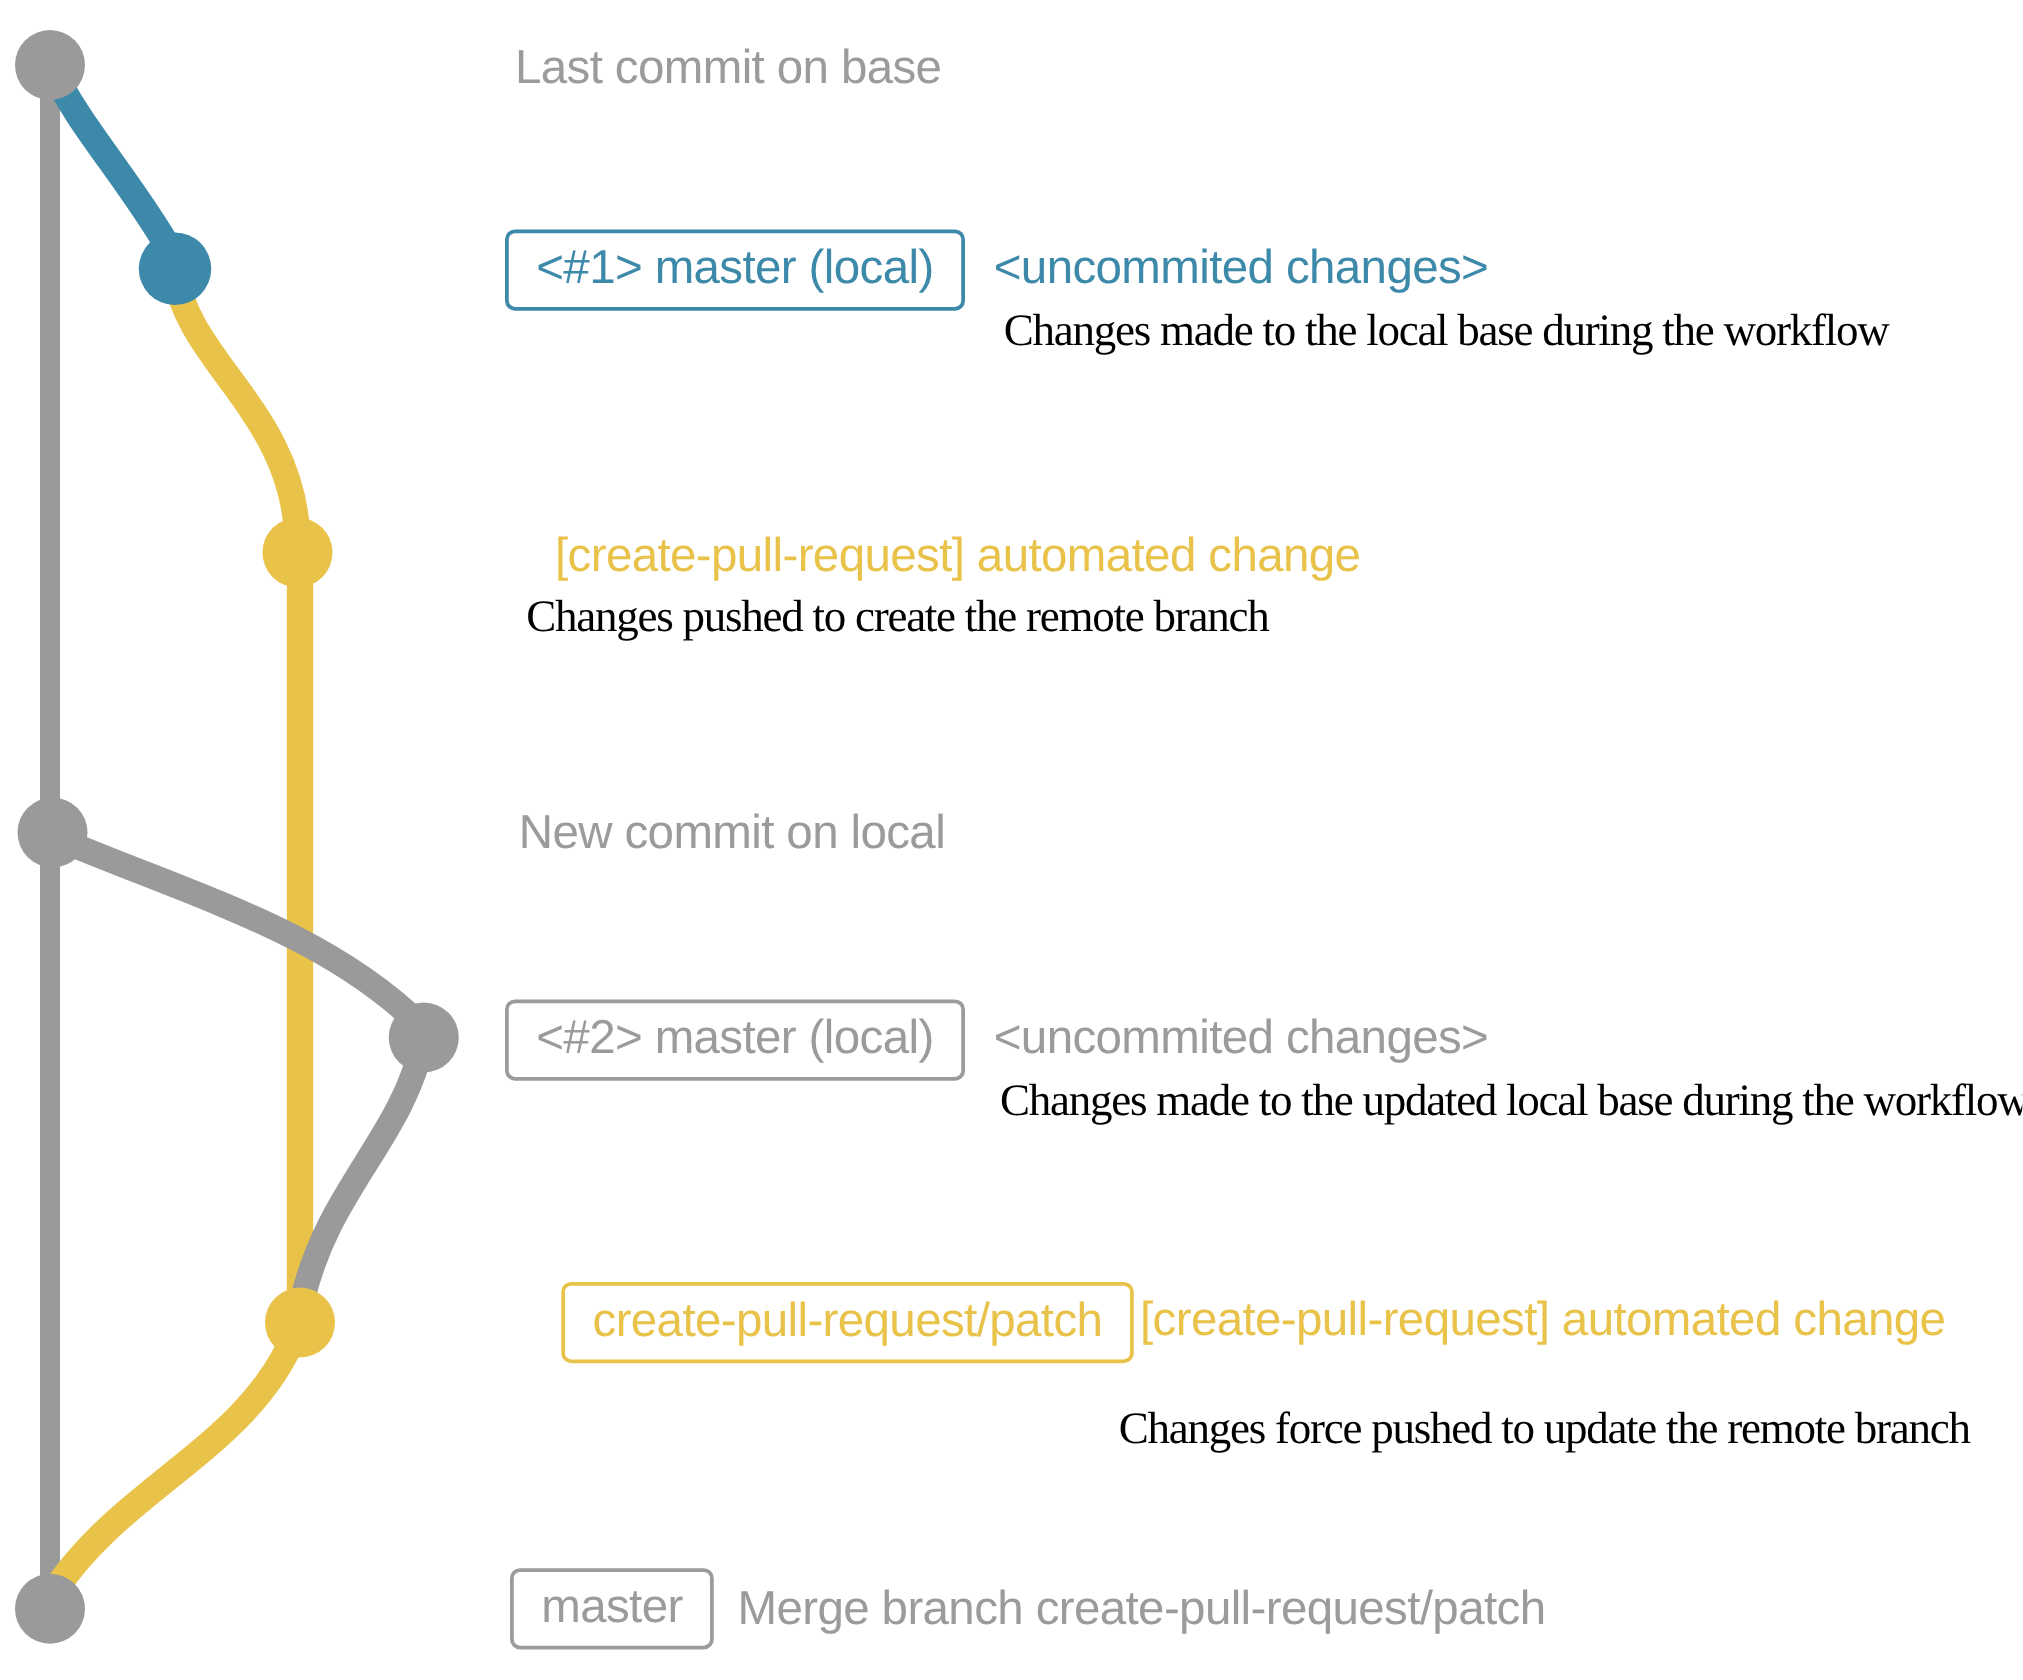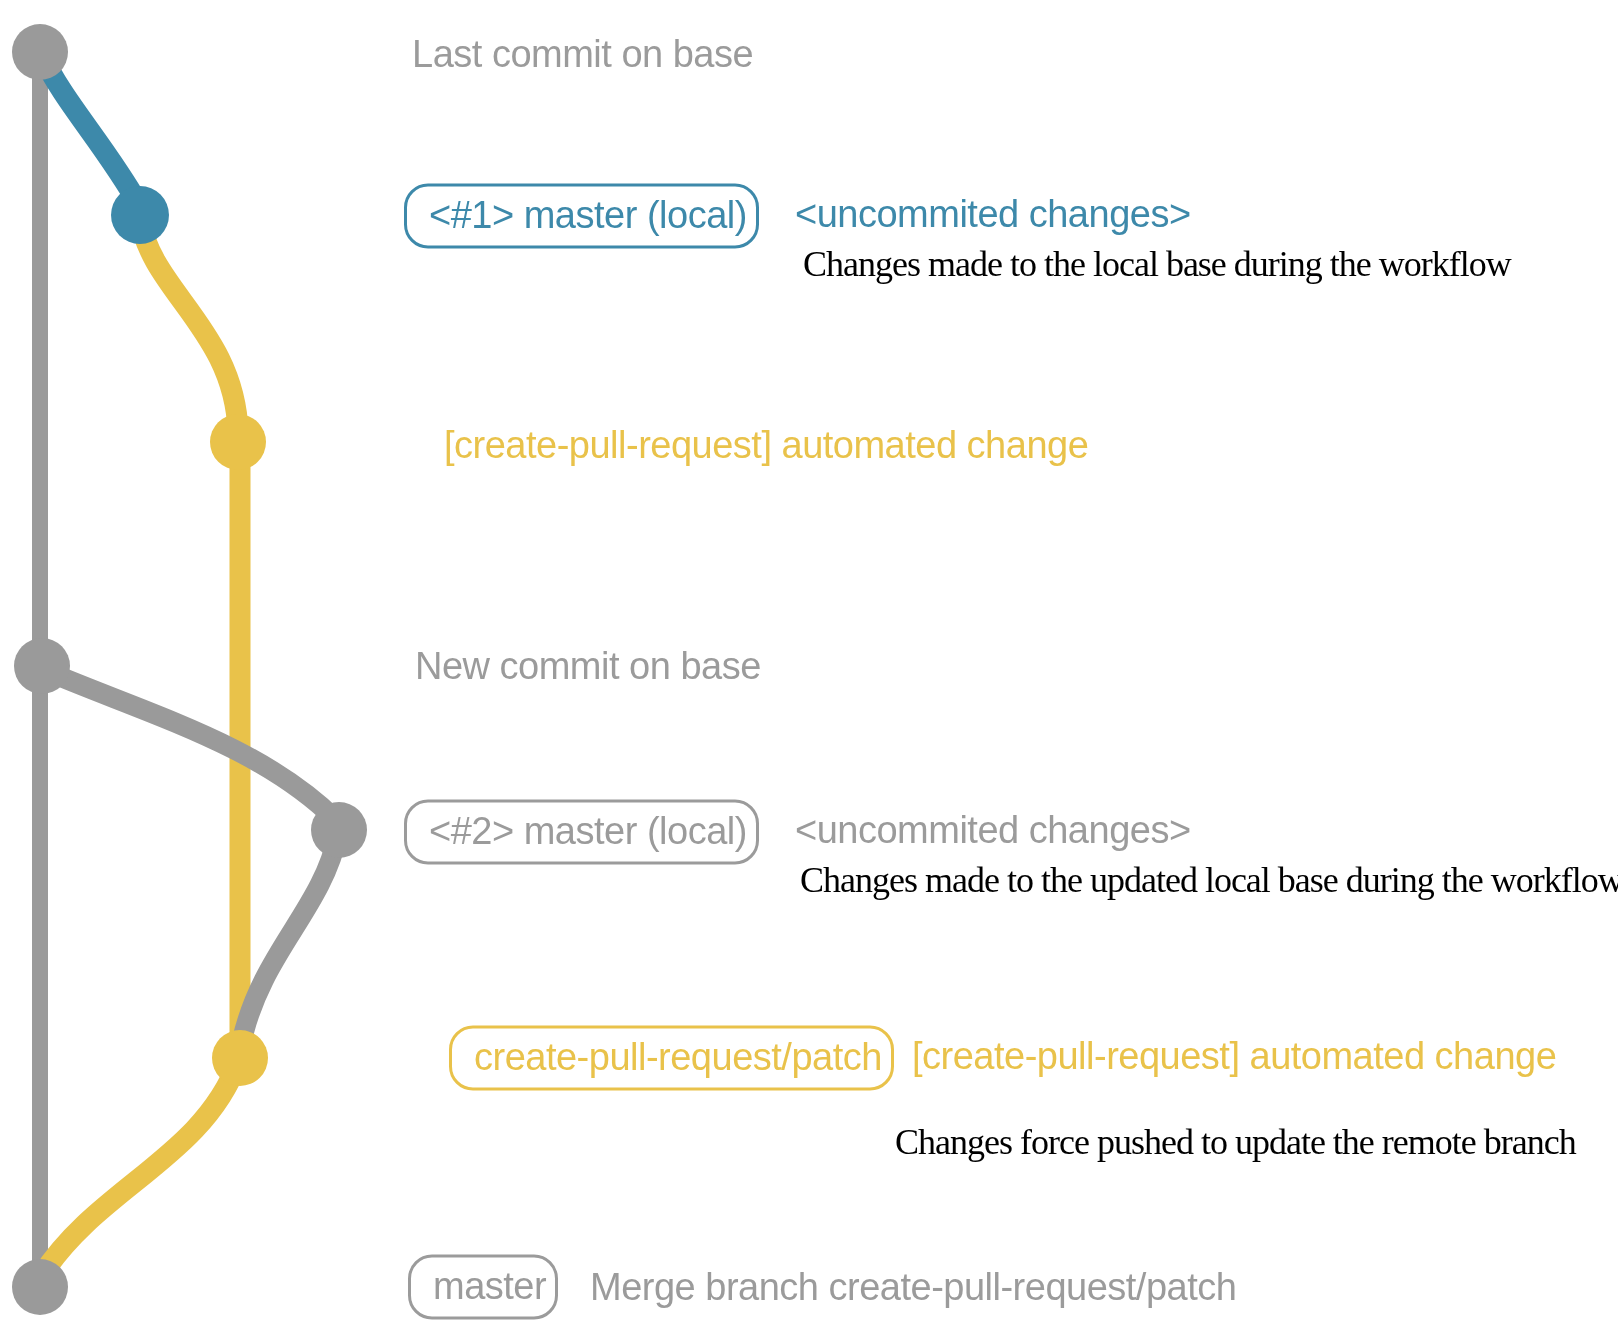--- a/index.html
+++ b/index.html
@@ -31,23 +31,23 @@
   .c-gray  { color: #9b9b9b; }
   .c-blue  { color: #3d89aa; }
   .c-yellow{ color: #e9c24a; margin-left: 35px; }
   .badge {
     position: absolute;
     white-space: nowrap;
     transform: translateY(-50%);
     font-size: 38px;
     letter-spacing: -0.5px;
     line-height: 1;
-    padding: 9px 9px 12px 22px;
+    padding: 9px 22px 12px 22px;
     border: 3px solid currentColor;
-    border-radius: 24px;
+    border-radius: 8px;
     background: #ffffff;
   }
   .note {
     position: absolute;
     white-space: nowrap;
     transform: translateY(-50%);
     font-family: "Liberation Serif", serif;
     font-size: 36px;
     letter-spacing: -1px;
     line-height: 1;
@@ -84,22 +84,23 @@
     <circle cx="40" cy="1287" r="28" fill="#9a9a9a"></circle>
   </svg>
 
   <div class="lbl c-gray" style="left:412px; top:54px;">Last commit on base</div>
 
   <div class="badge c-blue" style="left:404px; top:216px;">&lt;#1&gt; master (local)</div>
   <div class="lbl c-blue" style="left:795px; top:214px;">&lt;uncommited changes&gt;</div>
   <div class="note" style="left:803px; top:264px;">Changes made to the local base during the workflow</div>
 
   <div class="lbl c-yellow" style="left:409px; top:445px;">[create-pull-request] automated change</div>
+  <div class="note" style="left:421px; top:493px;">Changes pushed to create the remote branch</div>
 
-  <div class="lbl c-gray" style="left:415px; top:666px;">New commit on base</div>
+  <div class="lbl c-gray" style="left:415px; top:666px;">New commit on local</div>
 
   <div class="badge c-gray" style="left:404px; top:832px;">&lt;#2&gt; master (local)</div>
   <div class="lbl c-gray" style="left:795px; top:830px;">&lt;uncommited changes&gt;</div>
   <div class="note" style="left:800px; top:880px;">Changes made to the updated local base during the workflow</div>
 
   <div class="badge c-yellow" style="left:414px; top:1058px;">create-pull-request/patch</div>
   <div class="lbl c-yellow" style="left:877px; top:1056px;">[create-pull-request] automated change</div>
   <div class="note" style="left:895px; top:1106px;margin-top:36px;">Changes force pushed to update the remote branch</div>
 
   <div class="badge c-gray" style="left:408px; top:1287px;">master</div>

